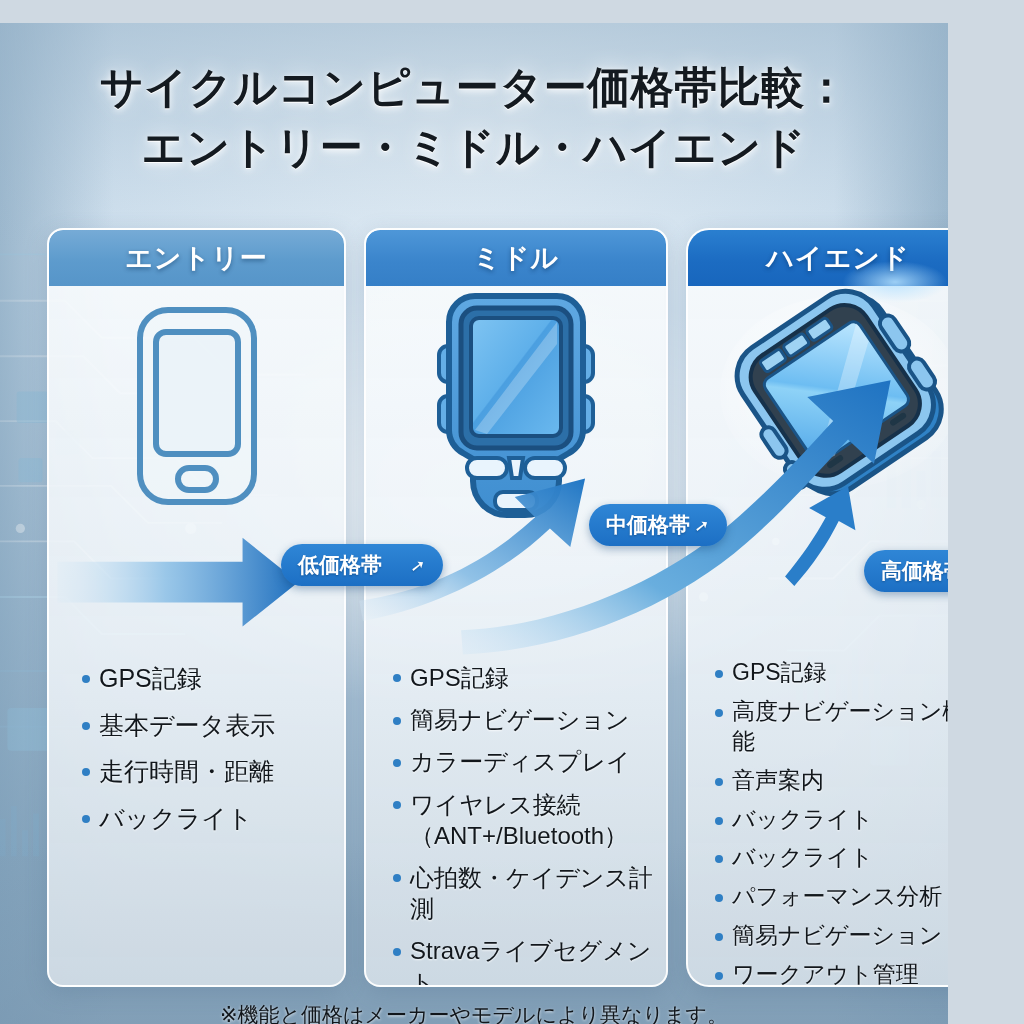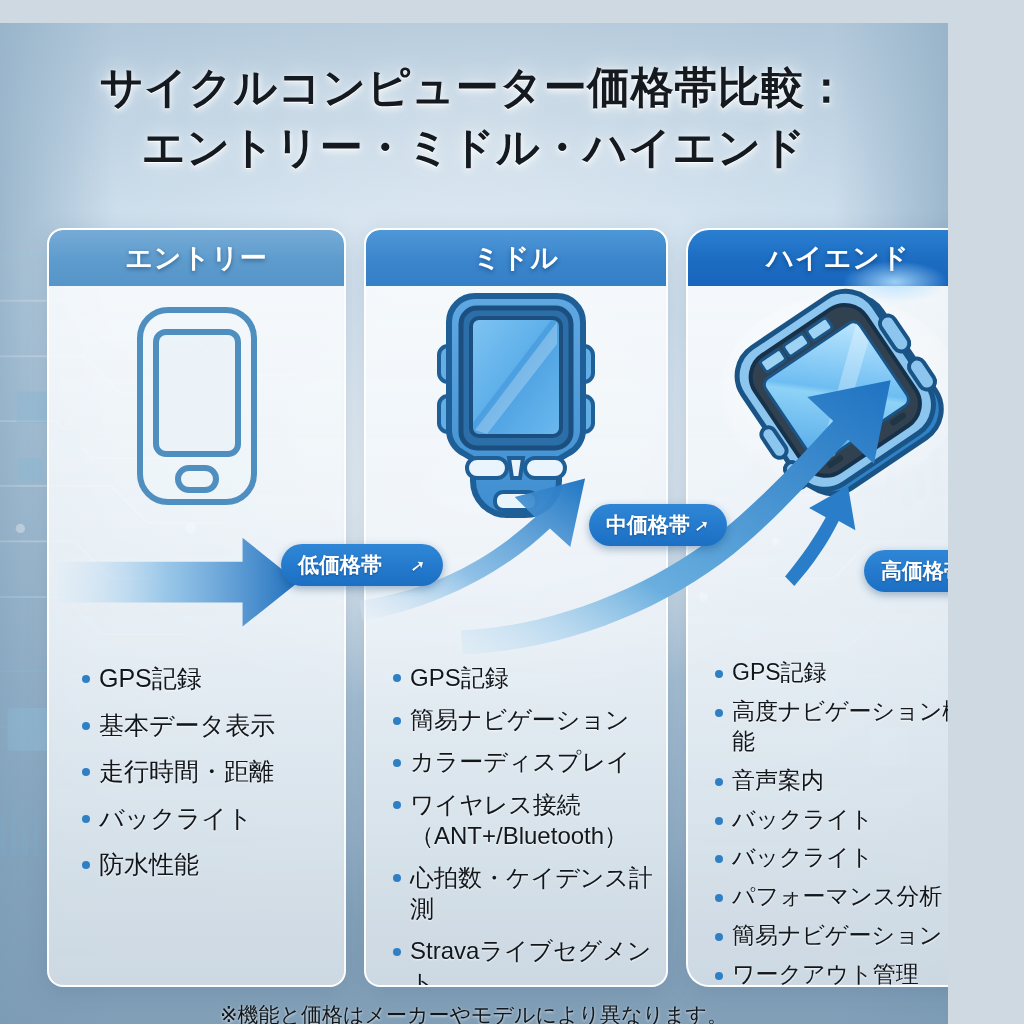--- a/index.html
+++ b/index.html
@@ -211,21 +211,20 @@
         <rect x="18" y="22" width="114" height="192" rx="28" fill="#eef5fa" fill-opacity=".55" stroke="#4f8fc0" stroke-width="6"></rect>
         <rect x="34" y="44" width="82" height="122" rx="10" fill="#e8f2f9" fill-opacity=".6" stroke="#4f8fc0" stroke-width="6"></rect>
         <rect x="56" y="180" width="38" height="22" rx="11" fill="none" stroke="#4f8fc0" stroke-width="6"></rect>
       </svg>
     </div>
     <ul class="feat">
       <li>GPS記録</li>
       <li>基本データ表示</li>
       <li>走行時間・距離</li>
       <li>バックライト</li>
-      <li>防水性能</li>
     </ul>
   </div>
 
   <div class="panel p2">
     <div class="phead">ミドル</div>
     <div class="device">
       <svg width="170" height="236" viewBox="0 0 170 236">
         <defs>
           <linearGradient id="mscr" x1="0" y1="0" x2="1" y2="1">
             <stop offset="0" stop-color="#7fc4f2"></stop>

